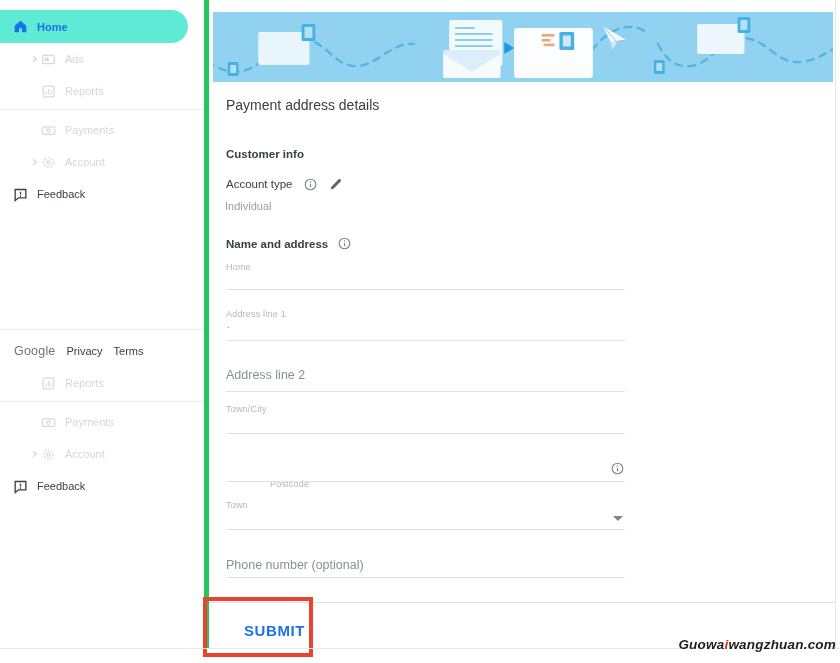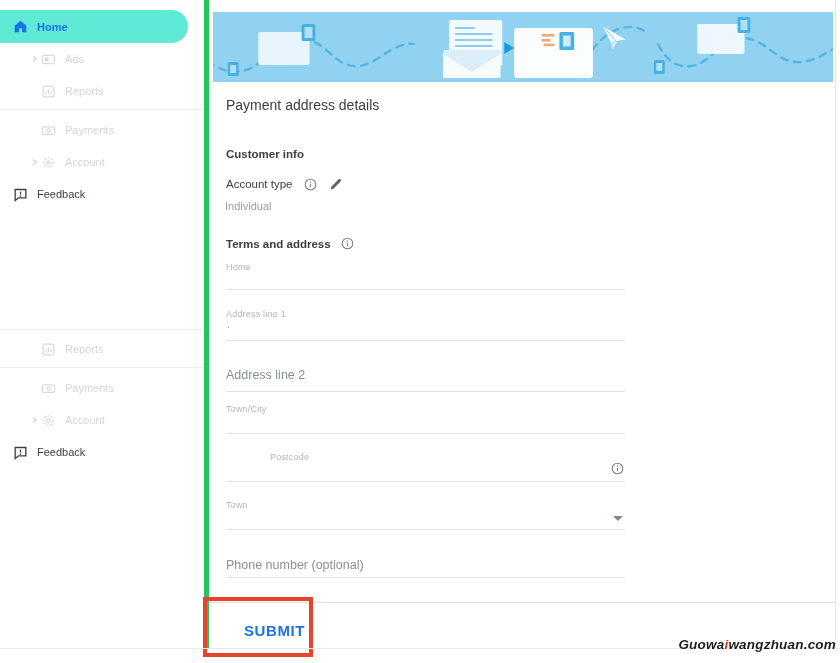--- a/index.html
+++ b/index.html
@@ -136,20 +136,25 @@
           <line x1="9" y1="5.6" x2="9" y2="9" stroke="currentColor" stroke-width="1.6"></line>
           <circle cx="9" cy="10.9" r="0.95" fill="currentColor"></circle>
         </svg>
     </span>
     <span>Feedback</span>
   </div>
 
   <div class="spacer1"></div>
   <div class="sdiv"></div>
 
+  <div class="sfooter">
+    <span class="g">Google</span>
+    <span class="lnk">Privacy</span>
+    <span class="lnk">Terms</span>
+  </div>
 
   <div class="srow disabled" style="margin-top:3px;">
     <span class="sicon">
       <svg viewBox="0 0 18 18">
           <rect x="2.5" y="2.5" width="13" height="13" rx="2" fill="none" stroke="currentColor" stroke-width="1.5"></rect>
           <line x1="6" y1="12.5" x2="6" y2="9" stroke="currentColor" stroke-width="1.5"></line>
           <line x1="9" y1="12.5" x2="9" y2="6" stroke="currentColor" stroke-width="1.5"></line>
           <line x1="12" y1="12.5" x2="12" y2="8" stroke="currentColor" stroke-width="1.5"></line>
         </svg>
     </span>
@@ -261,21 +266,21 @@
     </span>
     <span class="pencil">
       <svg viewBox="0 0 16 16">
           <path d="M2 14 L2.7 11 L11 2.7 a1.4 1.4 0 0 1 2 0 l0.3 0.3 a1.4 1.4 0 0 1 0 2 L5 13.3 Z" fill="#5f6368"></path>
         </svg>
     </span>
   </div>
   <div class="acct-value">Individual</div>
 
   <div class="naa-row">
-    <span class="naa-label">Terms and address</span>
+    <span class="naa-label">Name and address</span>
     <span class="iicon">
       <svg viewBox="0 0 14 14">
           <circle cx="7" cy="7" r="5.7" fill="none" stroke="currentColor" stroke-width="1.2"></circle>
           <line x1="7" y1="6.3" x2="7" y2="10" stroke="currentColor" stroke-width="1.3"></line>
           <circle cx="7" cy="4.2" r="0.8" fill="currentColor"></circle>
         </svg>
     </span>
   </div>
 
   <div class="flabel" style="top:262px;">Home</div>
@@ -288,21 +293,21 @@
   <div class="uline" style="top:340px;"></div>
 
   <div class="fplaceholder" style="top:368px;">Address line 2</div>
   <div class="fieldhit" style="top:360px;"></div>
   <div class="uline" style="top:391px;"></div>
 
   <div class="flabel" style="top:404px;">Town/City</div>
   <div class="fieldhit" style="top:401px;"></div>
   <div class="uline" style="top:433px;"></div>
 
-  <div class="flabel" style="top:452px;padding-left:44px;">Postcode</div>
+  <div class="flabel" style="top:479px;padding-left:44px;">Postcode</div>
   <div class="fieldhit" style="top:449px;"></div>
   <span class="iicon post-info">
     <svg viewBox="0 0 14 14">
         <circle cx="7" cy="7" r="5.7" fill="none" stroke="currentColor" stroke-width="1.2"></circle>
         <line x1="7" y1="6.3" x2="7" y2="10" stroke="currentColor" stroke-width="1.3"></line>
         <circle cx="7" cy="4.2" r="0.8" fill="currentColor"></circle>
       </svg>
   </span>
   <div class="uline" style="top:481px;"></div>
 

